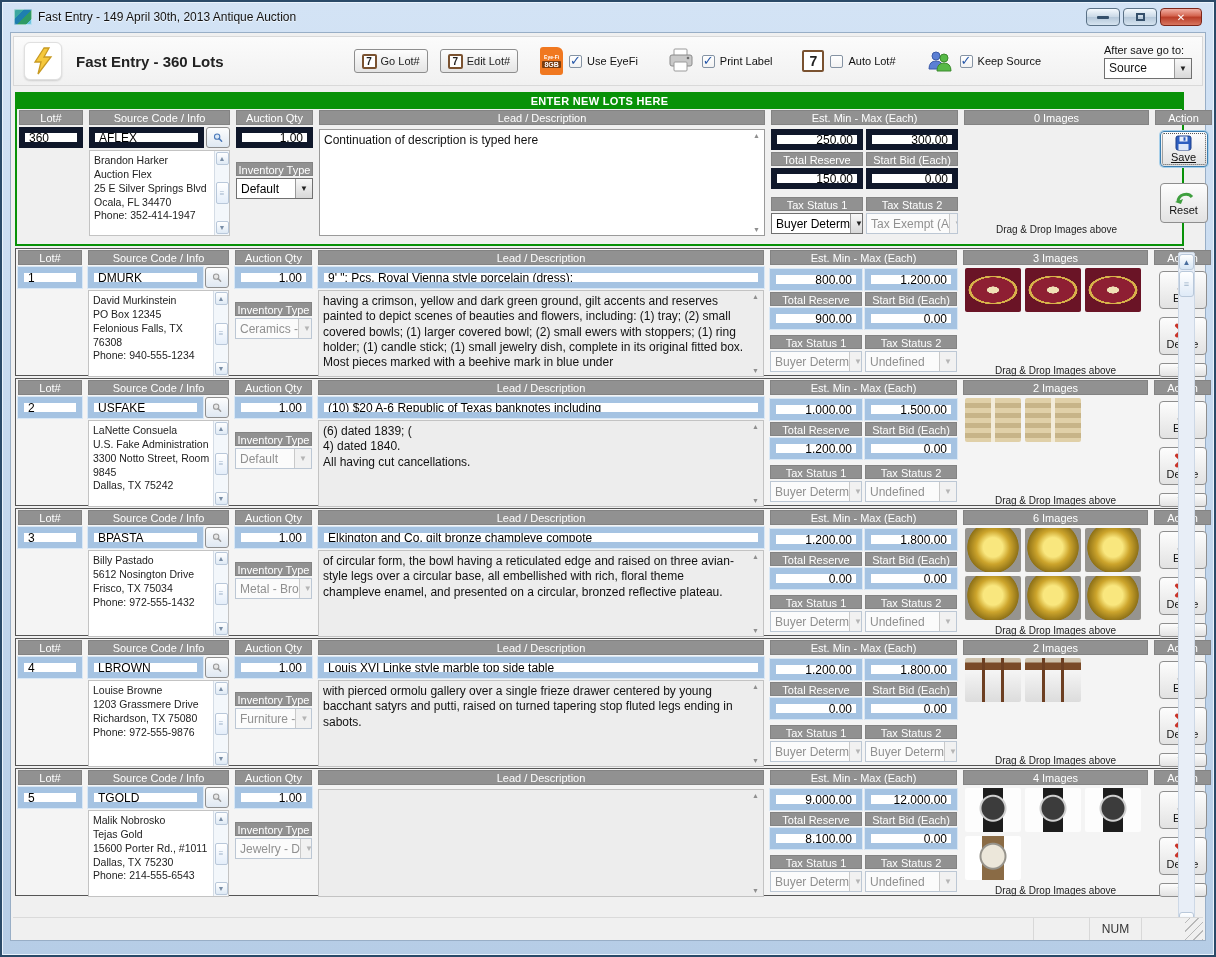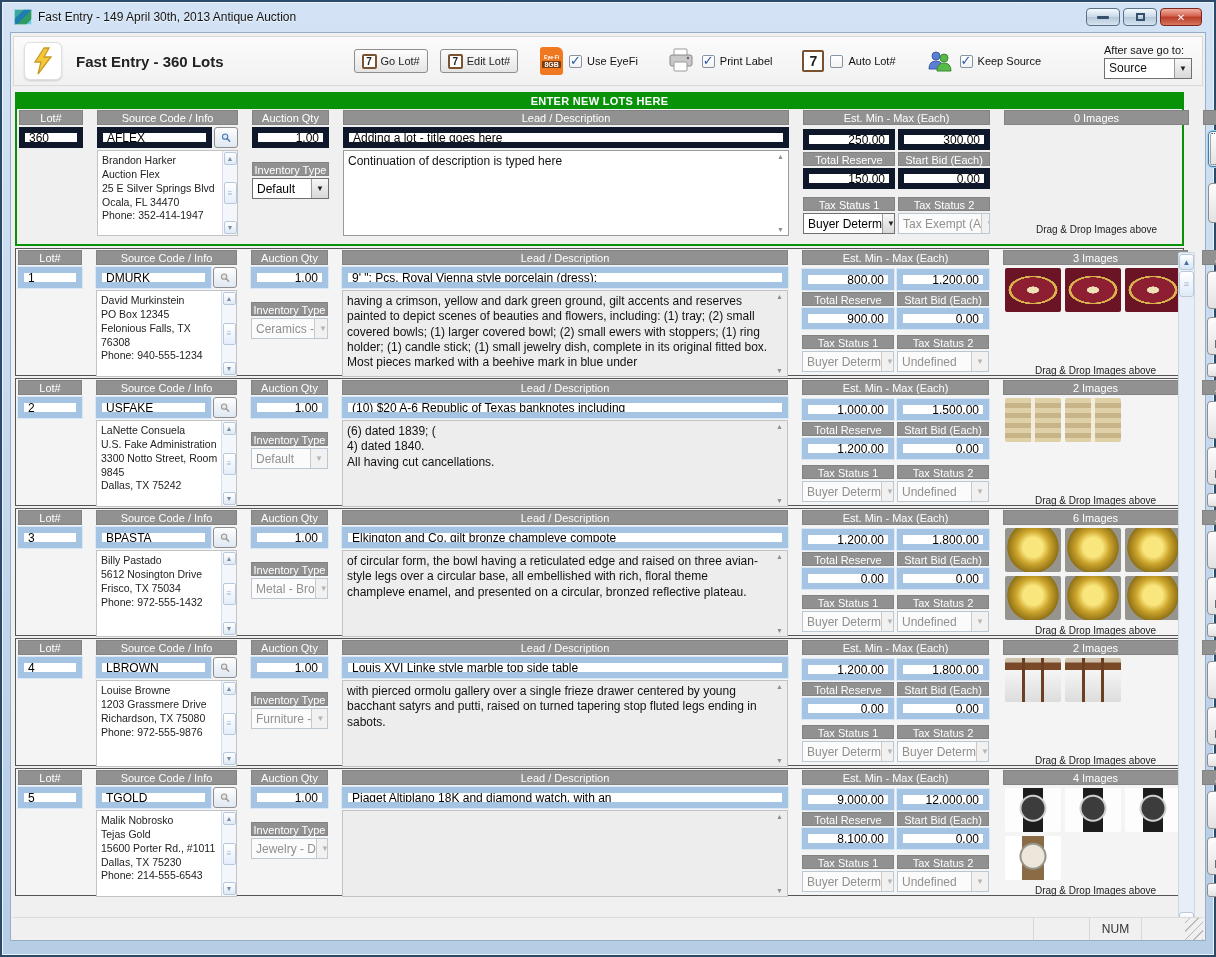--- a/index.html
+++ b/index.html
@@ -46,21 +46,21 @@
   .combo.dis{border-color:#bcc7d4;color:#909090;background:#fbfbfb;}
   .combo.dis .arrowbox{color:#b5b5b5;background:#f1f1f1;border-left-color:#c9c9c9;}
   .aftersave .combo{width:88px;}
 
   
   .grid-wrap{margin:6px 2px 0 2px;position:relative;}
   .banner{height:15px;color:#fff;font-size:11px;font-weight:bold;text-align:center;line-height:15px;letter-spacing:.3px;}
   .new-section{border:2px solid #089208;background:#f0f0f0;width:1169px;}
   .new-section .banner{background:#089208;}
   .edit-banner{background:#0101cd;width:1169px;margin-top:7px;}
-  .lotgrid{display:grid;grid-template-columns:64px 141px 77px 446px 187px 185px 57px;gap:14px;padding:1px 2px 8px 2px;}
+  .lotgrid{display:grid;grid-template-columns:64px 141px 77px 446px 187px 185px 57px;gap:6px;padding:1px 2px 8px 2px;}
   .col{display:flex;flex-direction:column;min-width:0;}
   .col-h{height:15px;background:#919191;color:#fff;font-size:11px;text-align:center;line-height:15px;margin-bottom:2px;
     border:1px solid #838383;overflow:hidden;white-space:nowrap;}
   .glabel{height:14px;background:#919191;color:#fff;font-size:11px;text-align:center;line-height:14px;border:1px solid #838383;}
   .inp{height:21px;border:6px solid #0f172a;font-family:inherit;font-size:12px;color:#000;padding:0 4px;background:#fff;width:100%;}
   .inp.num{text-align:right;}
   .blue-b{border-color:#a5c3e2 !important;box-shadow:0 0 0 1px #d9e8f6;}
   .srcline{display:flex;gap:2px;}
   .magbtn{width:24px;height:21px;border:1px solid #8e8e8e;border-radius:3px;background:linear-gradient(#fdfdfd,#dfe8f2);display:flex;align-items:center;justify-content:center;cursor:pointer;flex:0 0 24px;}
   .infobox{margin-top:2px;flex:1;border:1px solid #c3c3c3;background:#fff;display:flex;overflow:hidden;}
@@ -267,21 +267,20 @@
             <div class="col-h">Auction Qty</div>
             <input class="inp num" value="1.00" style="">
             <div class="glabel invlabel">Inventory Type</div>
             <div class="combo">
               <span>Default</span>
               <span class="arrowbox">▼</span>
             </div>
           </div>
           <div class="col leadcol">
             <div class="col-h">Lead / Description</div>
-            <input class="inp" value="Adding a lot - title goes here" style="">
             <div class="descbox editable">
               <div class="desctext">Continuation of description is typed here</div>
               <div class="varrows">
                   <span>▲</span>
                   <span>▼</span>
                 </div>
             </div>
           </div>
           <div class="col">
             <div class="col-h">Est. Min - Max (Each)</div>
@@ -826,21 +825,20 @@
         <div class="col-h">Auction Qty</div>
         <input class="inp num blue-b" value="1.00" style="">
         <div class="glabel invlabel">Inventory Type</div>
         <div class="combo dis">
           <span>Jewelry - D</span>
           <span class="arrowbox">▼</span>
         </div>
       </div>
       <div class="col leadcol">
         <div class="col-h">Lead / Description</div>
-        <input class="inp blue-b" value="Piaget Altiplano 18K and diamond watch, with an" style="">
         <div class="descbox">
           <div class="desctext"></div>
           <div class="varrows">
                     <span>▲</span>
                     <span>▼</span>
                   </div>
         </div>
       </div>
       <div class="col">
         <div class="col-h">Est. Min - Max (Each)</div>

